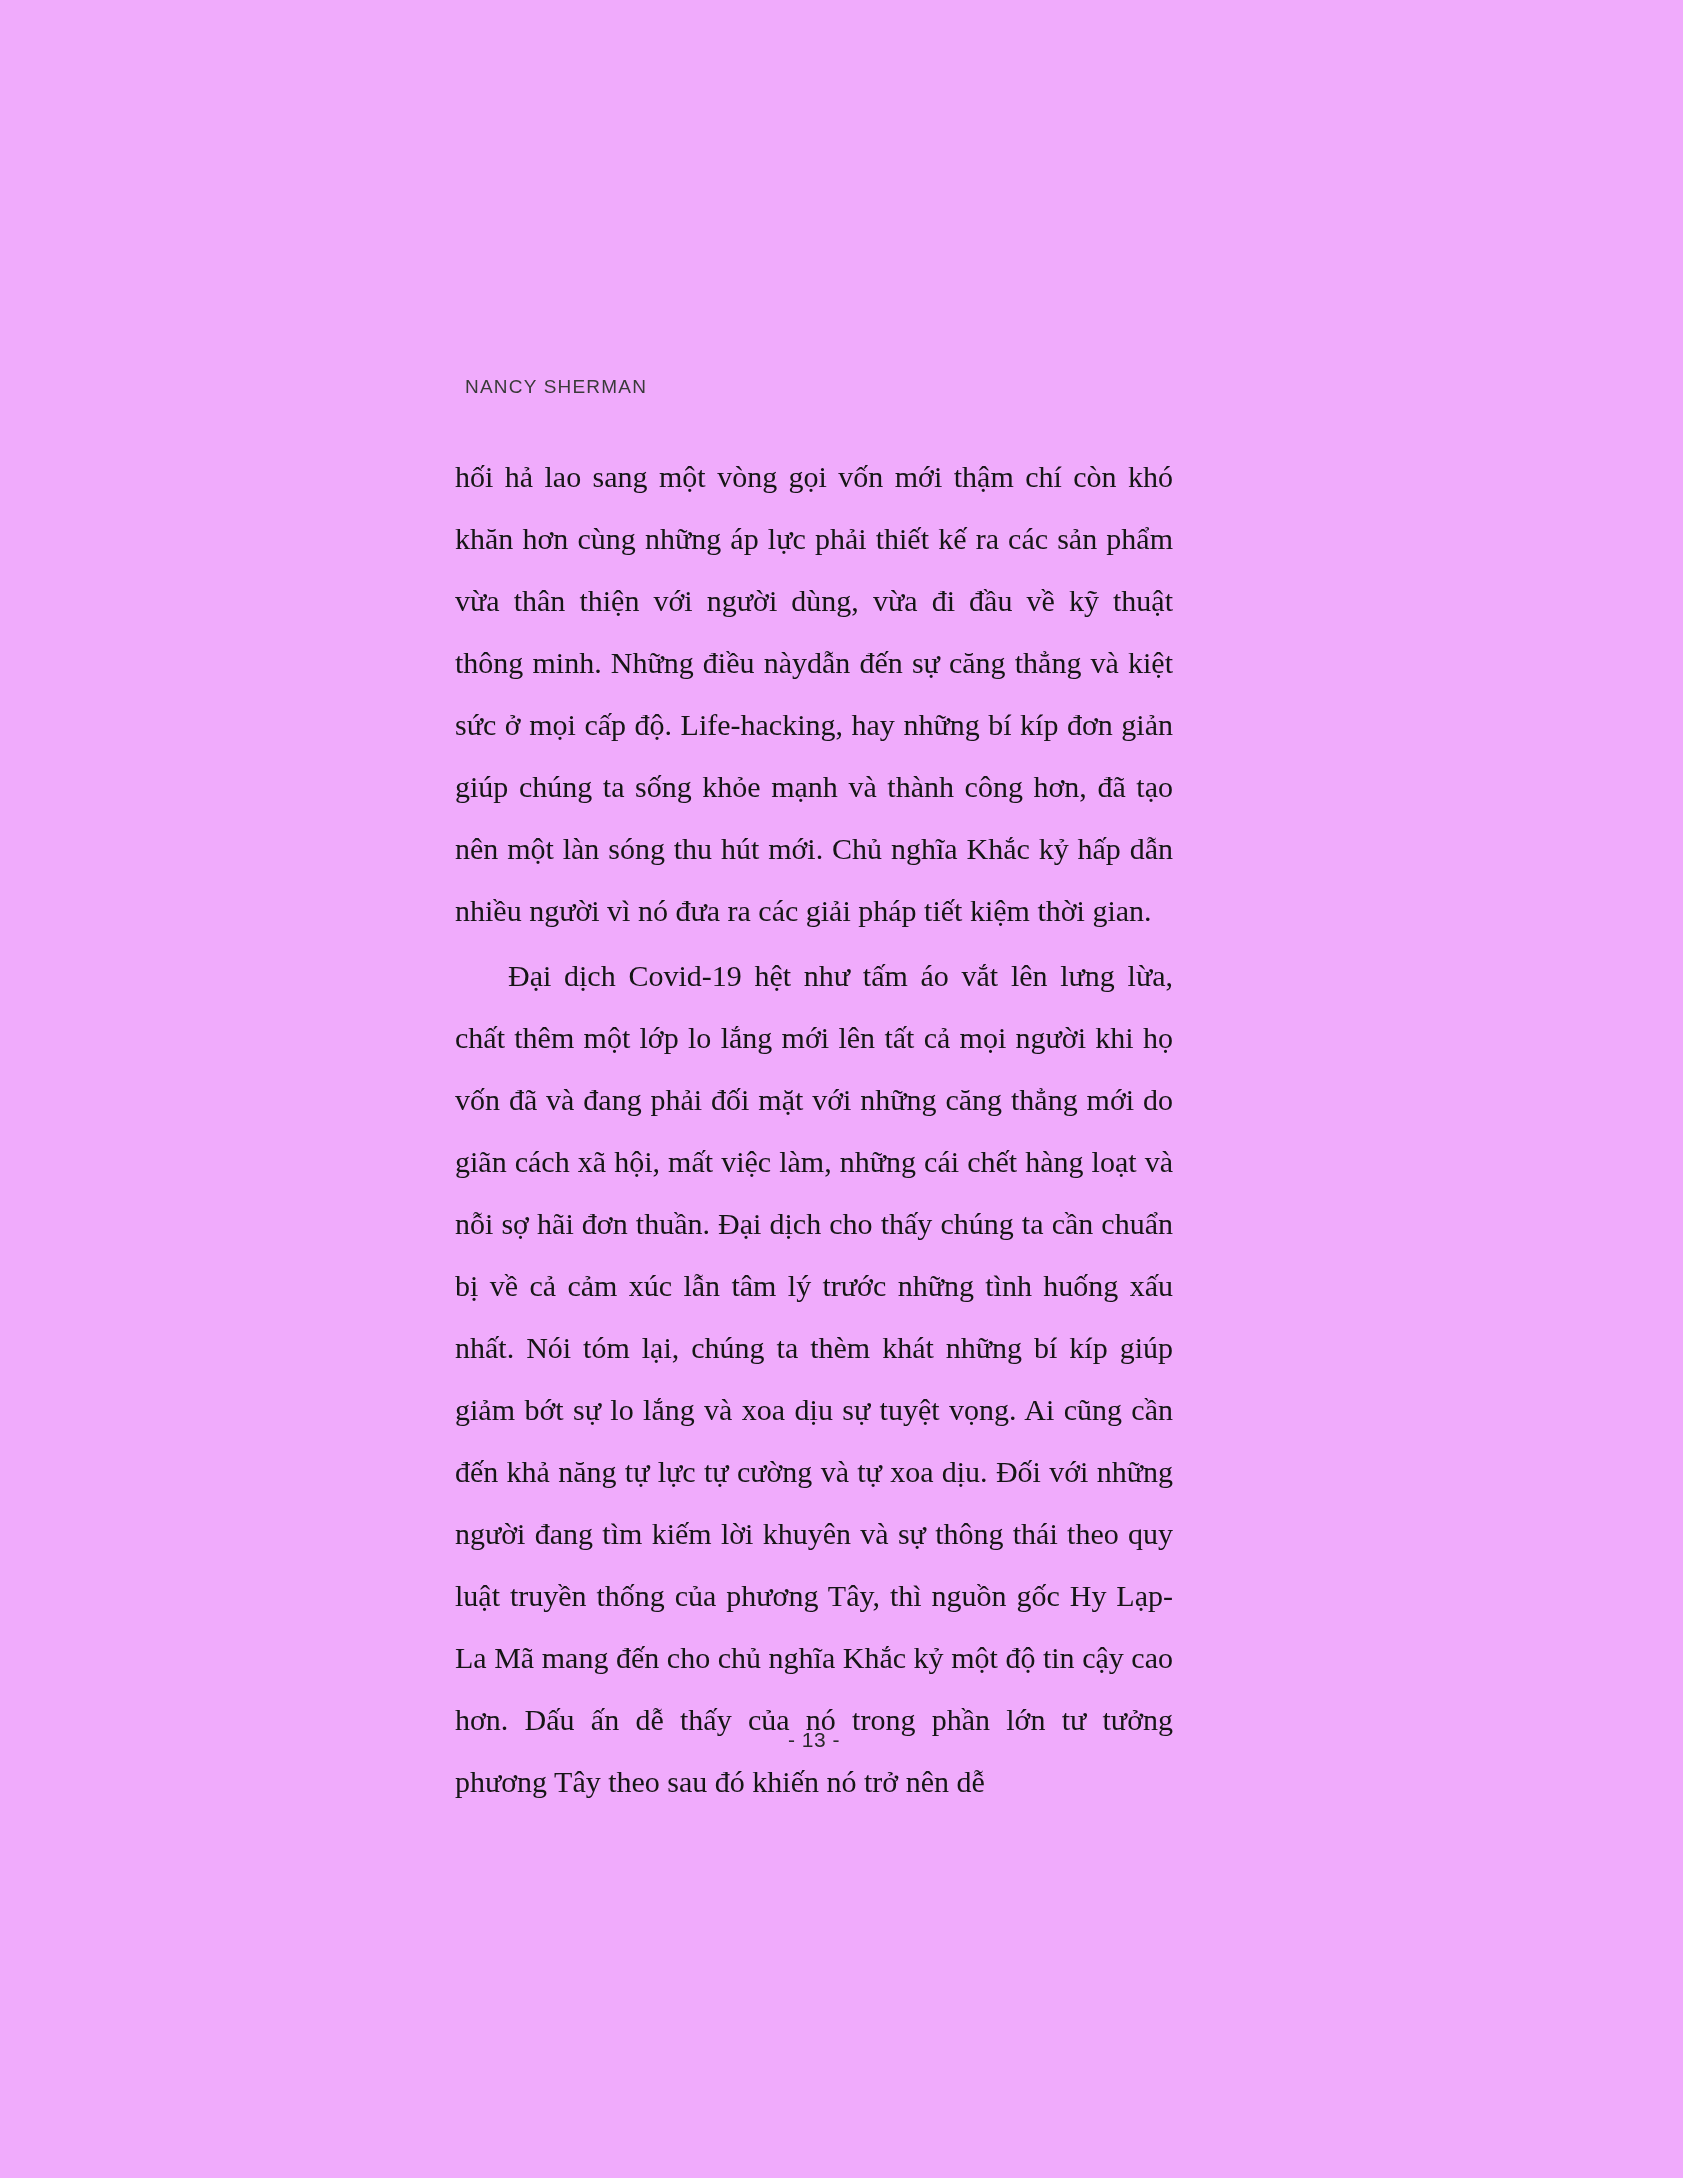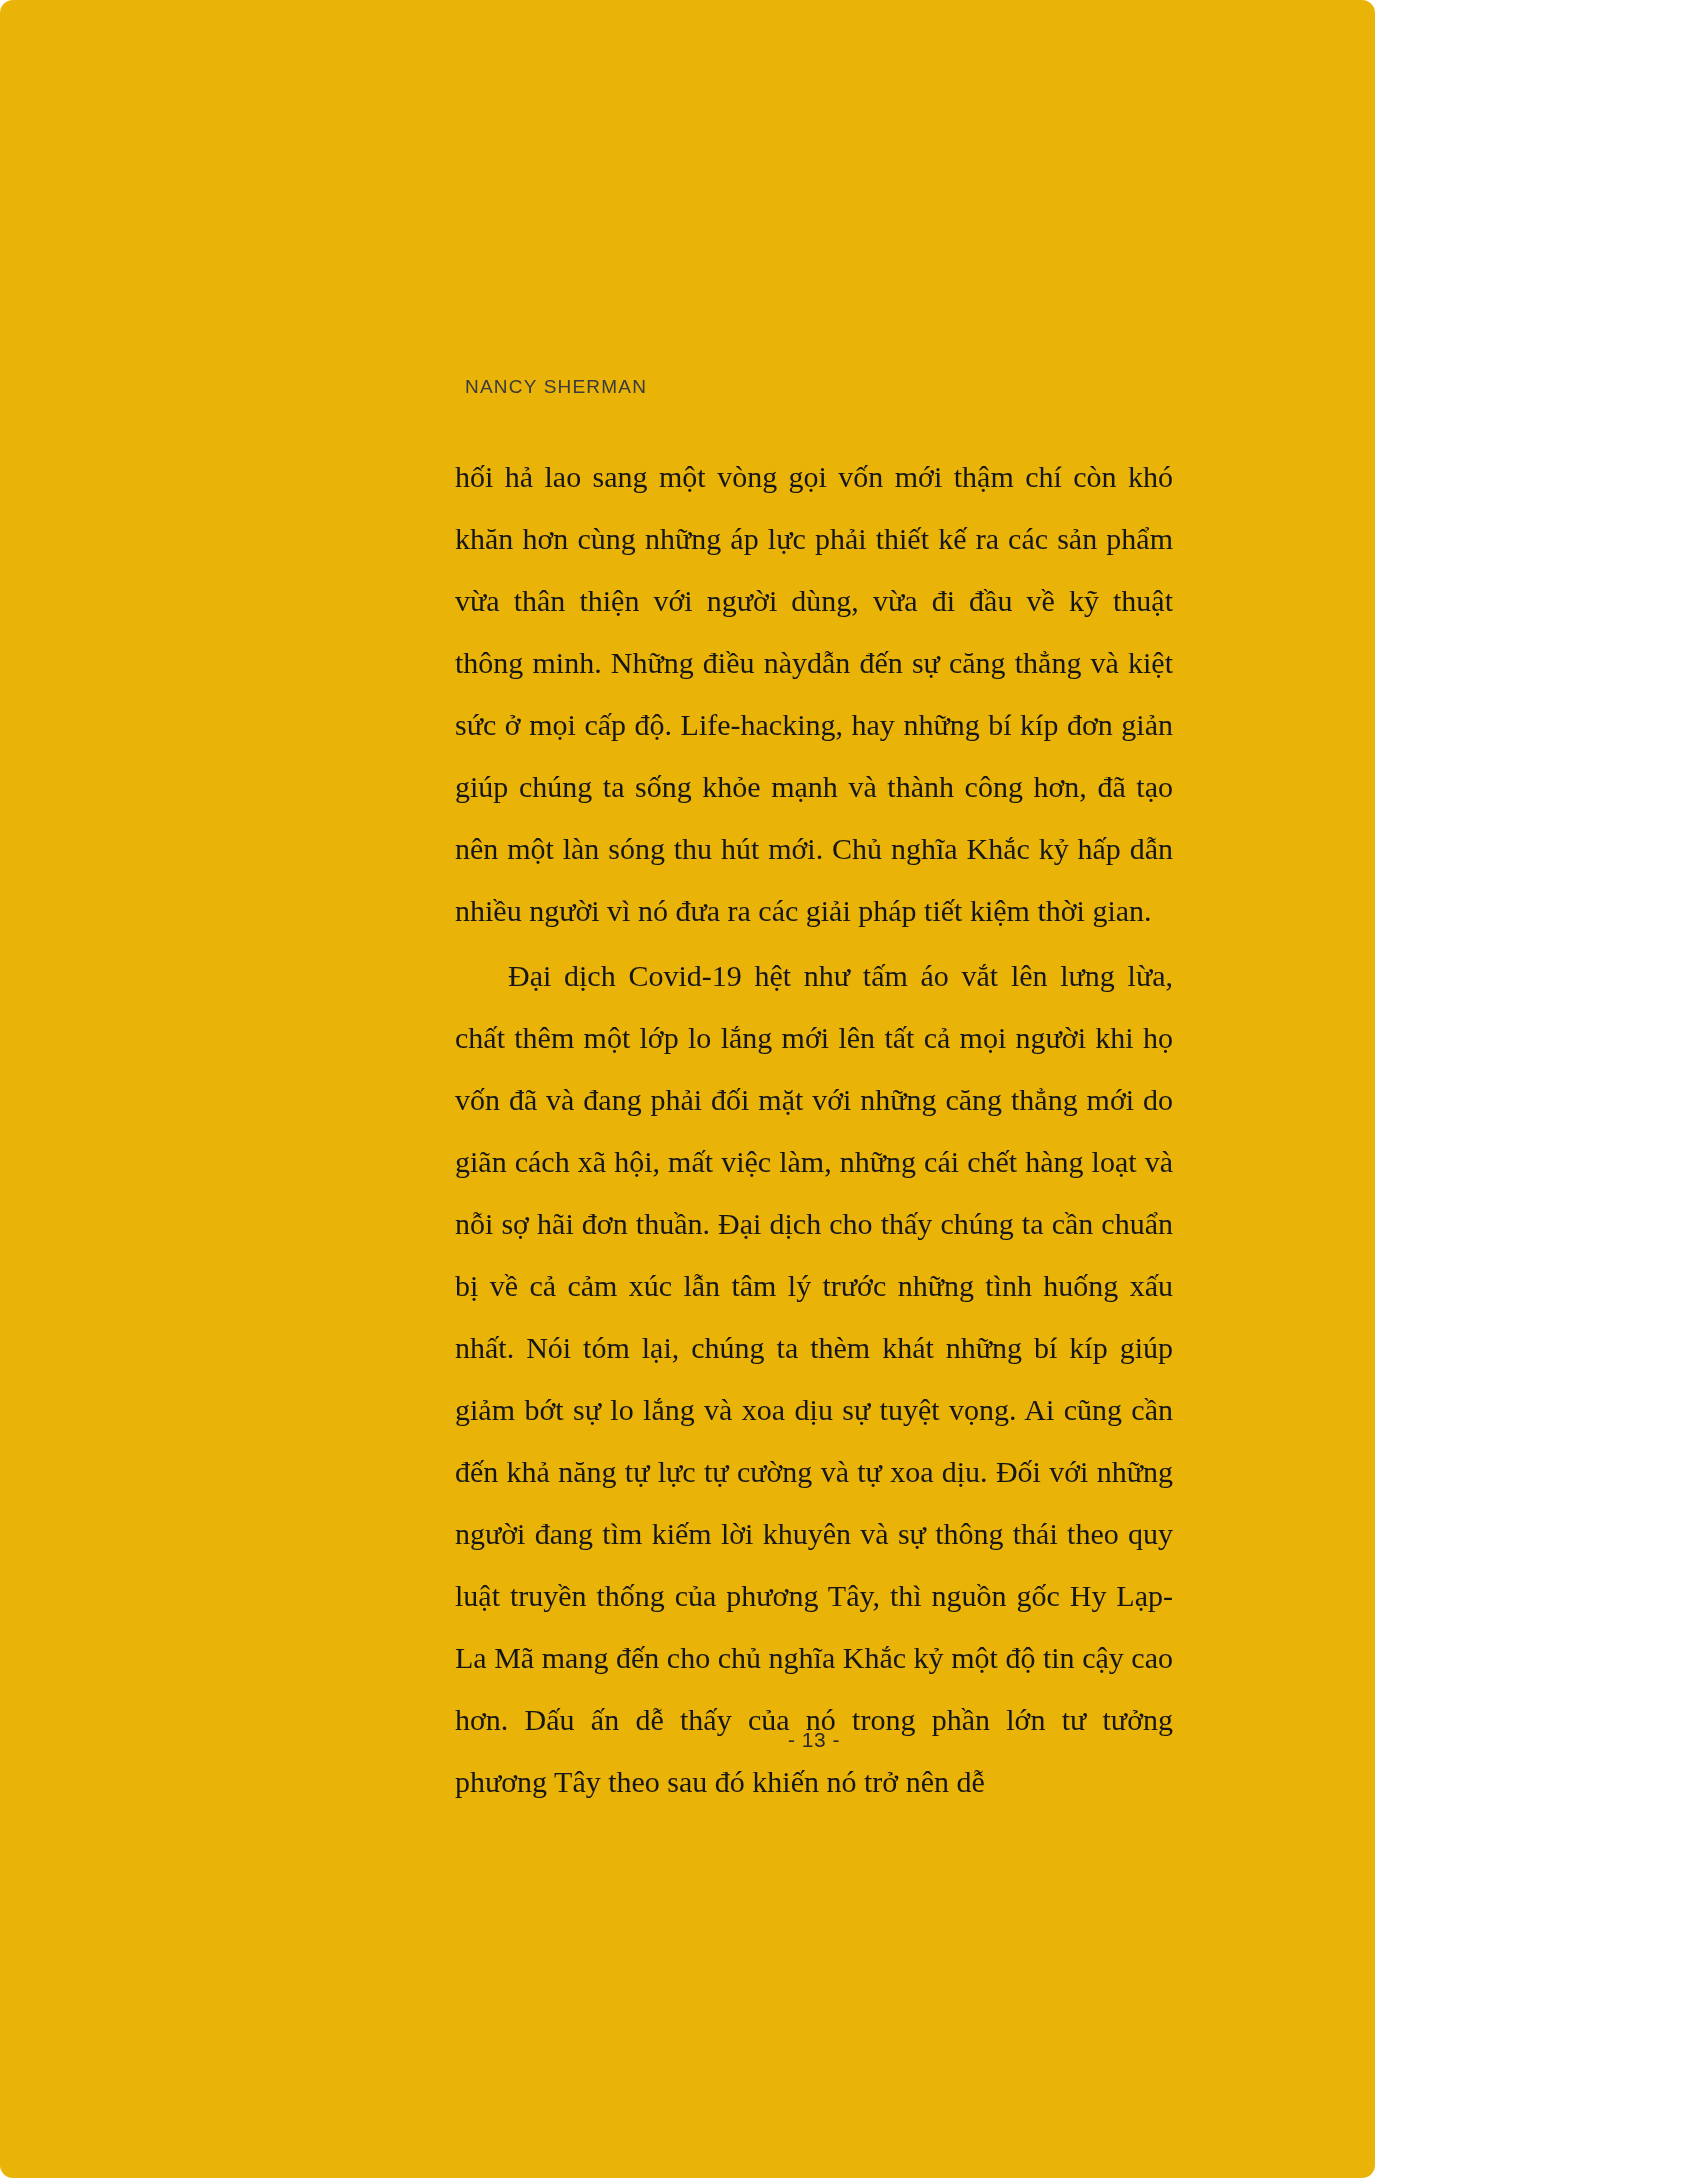--- a/index.html
+++ b/index.html
@@ -13,24 +13,23 @@
     font-family: "Liberation Serif", serif;
     color: #1a1a1a;
     position: relative;
     overflow: hidden;
   }
 
   .page {
     position: absolute;
     left: 0;
     top: 0;
-    width: 1375px;
+    width: 1683px;
     height: 2178px;
-    background: #eab308;
-    border-radius: 13px;
+    background: #f0abfc;
   }
 
   .content-column {
     position: absolute;
     left: 455px;
     top: 376px;
     width: 718px;
   }
 
   .running-head {

